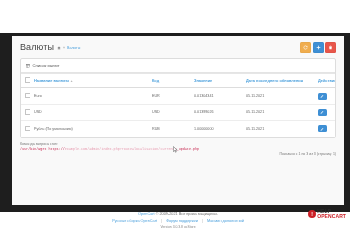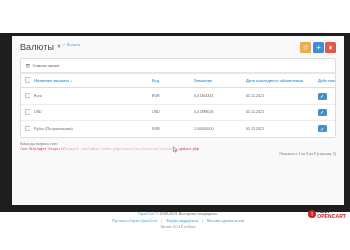--- a/index.html
+++ b/index.html
@@ -19,21 +19,21 @@
   .rightrail{position:absolute;left:344px;top:33px;width:6px;height:179px;background:#1e1e1e;}
   .bottomstrip{position:absolute;left:0;top:205px;width:350px;height:7px;background:#1e1e1e;}
 
   .content{
     position:absolute;left:12px;top:36px;width:332px;height:169px;
     background:#f9f9f9;overflow:hidden;
   }
 
   
   .pagehead{display:flex;align-items:center;justify-content:space-between;padding:6px 8px 4px 8px;}
-  .titlewrap{display:flex;align-items:flex-start;gap:3px;}
+  .titlewrap{display:flex;align-items:center;gap:3px;}
   .ptitle{font-size:9px;font-weight:400;color:#444;letter-spacing:.1px;line-height:1;}
   .crumbs{display:flex;align-items:center;gap:2px;font-size:3.6px;color:#7ab3e0;}
   .crumb-home{width:4px;height:4px;display:inline-block;position:relative;top:.5px;}
   .crumb-sep{color:#999;font-size:3.6px;}
   .crumb-link{color:#4a9fdc;}
 
   .btnset{display:flex;gap:1.5px;}
   .btn{
     width:11px;height:11px;border-radius:1.5px;
     display:flex;align-items:center;justify-content:center;

